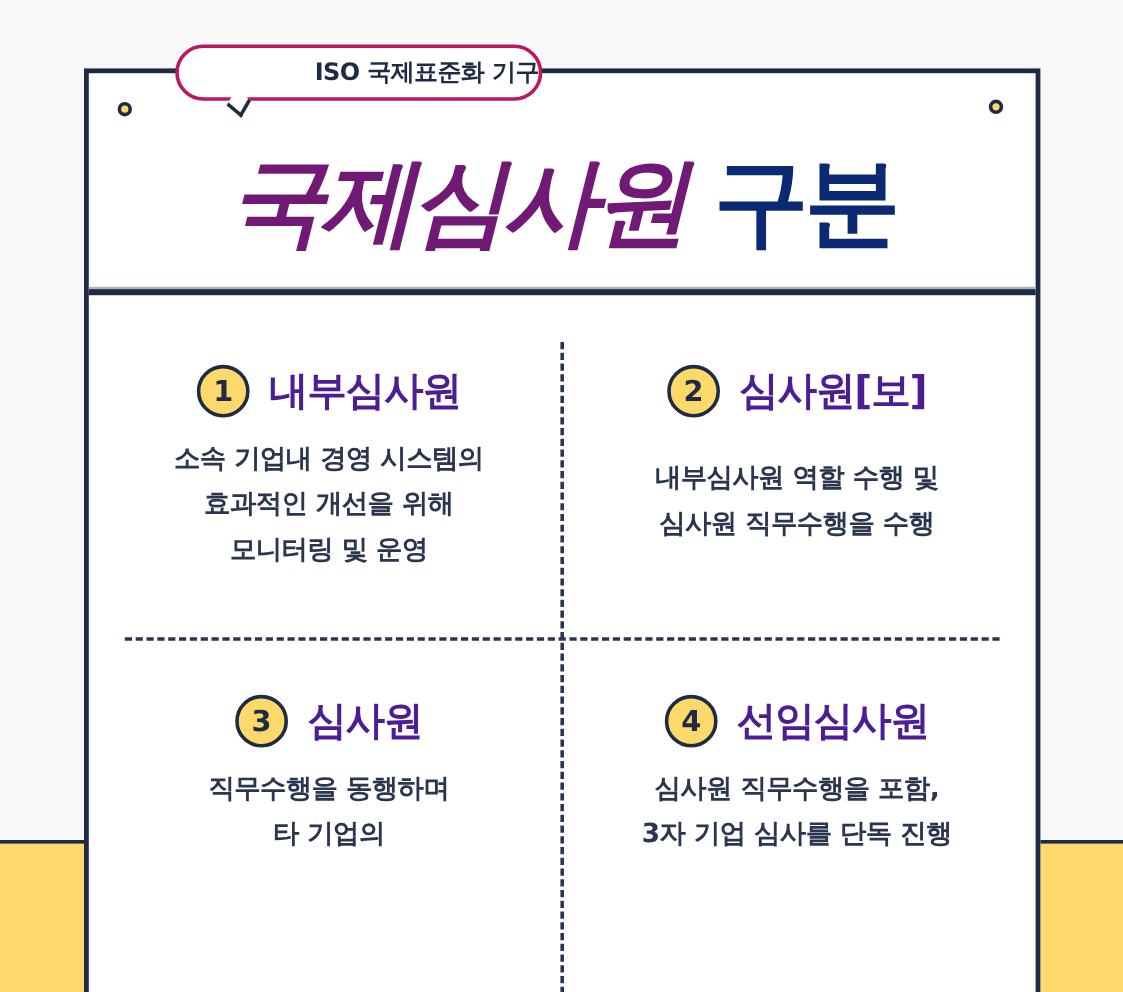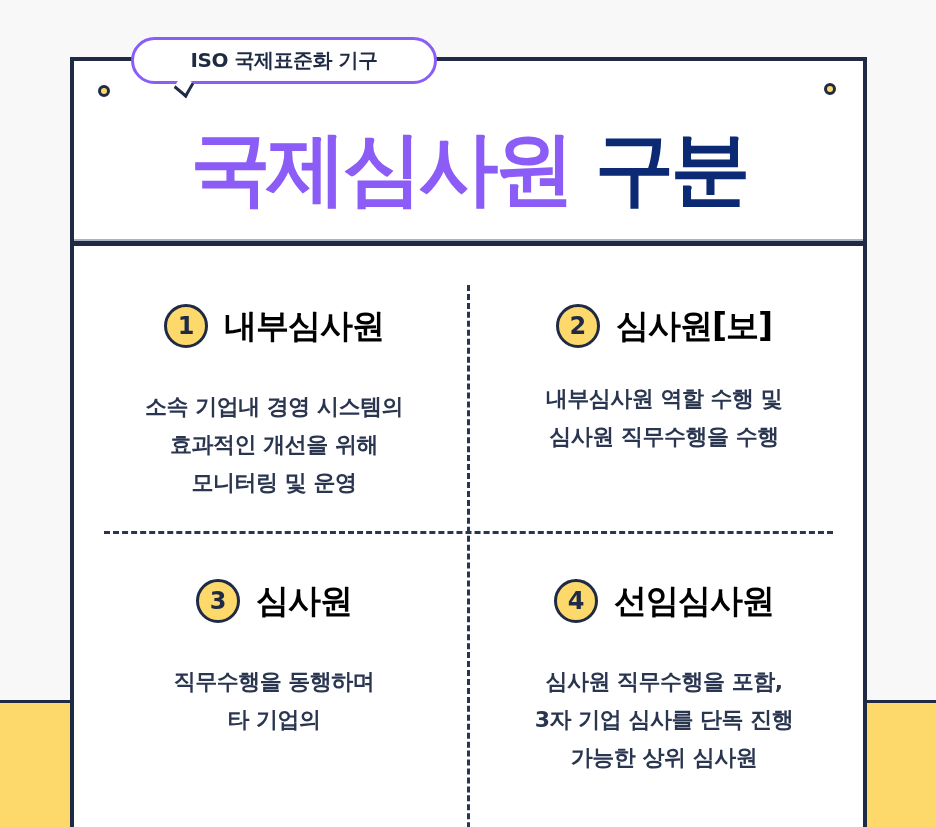--- a/index.html
+++ b/index.html
@@ -26,39 +26,39 @@
     background: #1f2b44;
     box-shadow: 0 -2px 0 #a9b3c4;
   }
   .dot {
     position: absolute; width: 12px; height: 12px; border-radius: 50%;
     background: #fdd96c; border: 3px solid #1f2b44;
   }
   .dot.left { left: 24px; top: 24px; }
   .dot.right { right: 27px; top: 22px; }
   .bubble {
-    position: absolute; left: 131px; top: 37px; width: 306px; height: 47px;
-    background: #ffffff; border: 3px solid #8b5cf6; border-radius: 24px;
-    display: flex; align-items: center; justify-content: center;
+    position: absolute; left: 146px; top: 37px; width: 306px; height: 47px;
+    background: #ffffff; border: 3px solid #be185d; border-radius: 24px;
+    display: flex; align-items: center; justify-content: flex-end;
     z-index: 3;
   }
   .bubble-text {
     font-size: 20px; font-weight: bold; color: #1f2b44; letter-spacing: -0.5px;
   }
   .bubble-tail {
     position: absolute; left: 42px; bottom: -13px; width: 16px; height: 16px;
     background: #ffffff; border-right: 3px solid #1f2b44; border-bottom: 3px solid #1f2b44;
     transform: rotate(40deg) skewX(10deg);
   }
   .main-title {
     position: absolute; left: 0; right: 0; top: 58px;
     text-align: center; font-size: 80px; font-weight: bold; letter-spacing: -4px;
     line-height: 100px;
   }
-  .main-title .t-dark { color: #8b5cf6; }
+  .main-title .t-dark { color: #701a75; font-style: italic; }
   .main-title .t-blue { color: #0b2a73; text-align: right; }
   .vdash {
     position: absolute; left: 393px; top: 224px; bottom: -20px; width: 0;
     border-left: 3px dashed #2a3650;
   }
   .hdash {
     position: absolute; left: 30px; right: 30px; top: 470px; height: 0;
     border-top: 3px dashed #2a3650;
   }
   .cell {
@@ -72,24 +72,24 @@
     display: flex; align-items: center; justify-content: center; gap: 16px;
     height: 60px;
   }
   .num-badge {
     width: 44px; height: 44px; border-radius: 50%;
     background: #fdd96c; border: 3px solid #1f2b44;
     display: flex; align-items: center; justify-content: center;
     font-size: 24px; font-weight: bold; color: #1f2b44;
   }
   .cell-title {
-    font-size: 33px; font-weight: bold; color: #000000; letter-spacing: -1px;
+    font-size: 33px; font-weight: bold; color: #4c1d95; letter-spacing: -1px;
   }
   .cell-desc {
-    margin-top: 32px;
+    margin-top: 8px;
     font-size: 22px; font-weight: bold; color: #2a3650; line-height: 38px;
     letter-spacing: -0.5px;
   }
   .cell.c2 .cell-desc { margin-top: 24px; }
   .cell-desc span { display: block; }
 </style>
 </head>
 <body>
 
 <div class="yellow-band"></div>
@@ -143,21 +143,20 @@
   </div>
 
   <div class="cell c4">
     <div class="cell-head">
       <span class="num-badge">4</span>
       <span class="cell-title">선임심사원</span>
     </div>
     <div class="cell-desc">
       <span>심사원 직무수행을 포함,</span>
       <span>3자 기업 심사를 단독 진행</span>
-      <span>가능한 상위 심사원</span>
     </div>
   </div>
 </div>
 
 <div class="bubble">
   <span class="bubble-text">ISO 국제표준화 기구</span>
   <span class="bubble-tail"></span>
 </div>
 
 </body></html>

